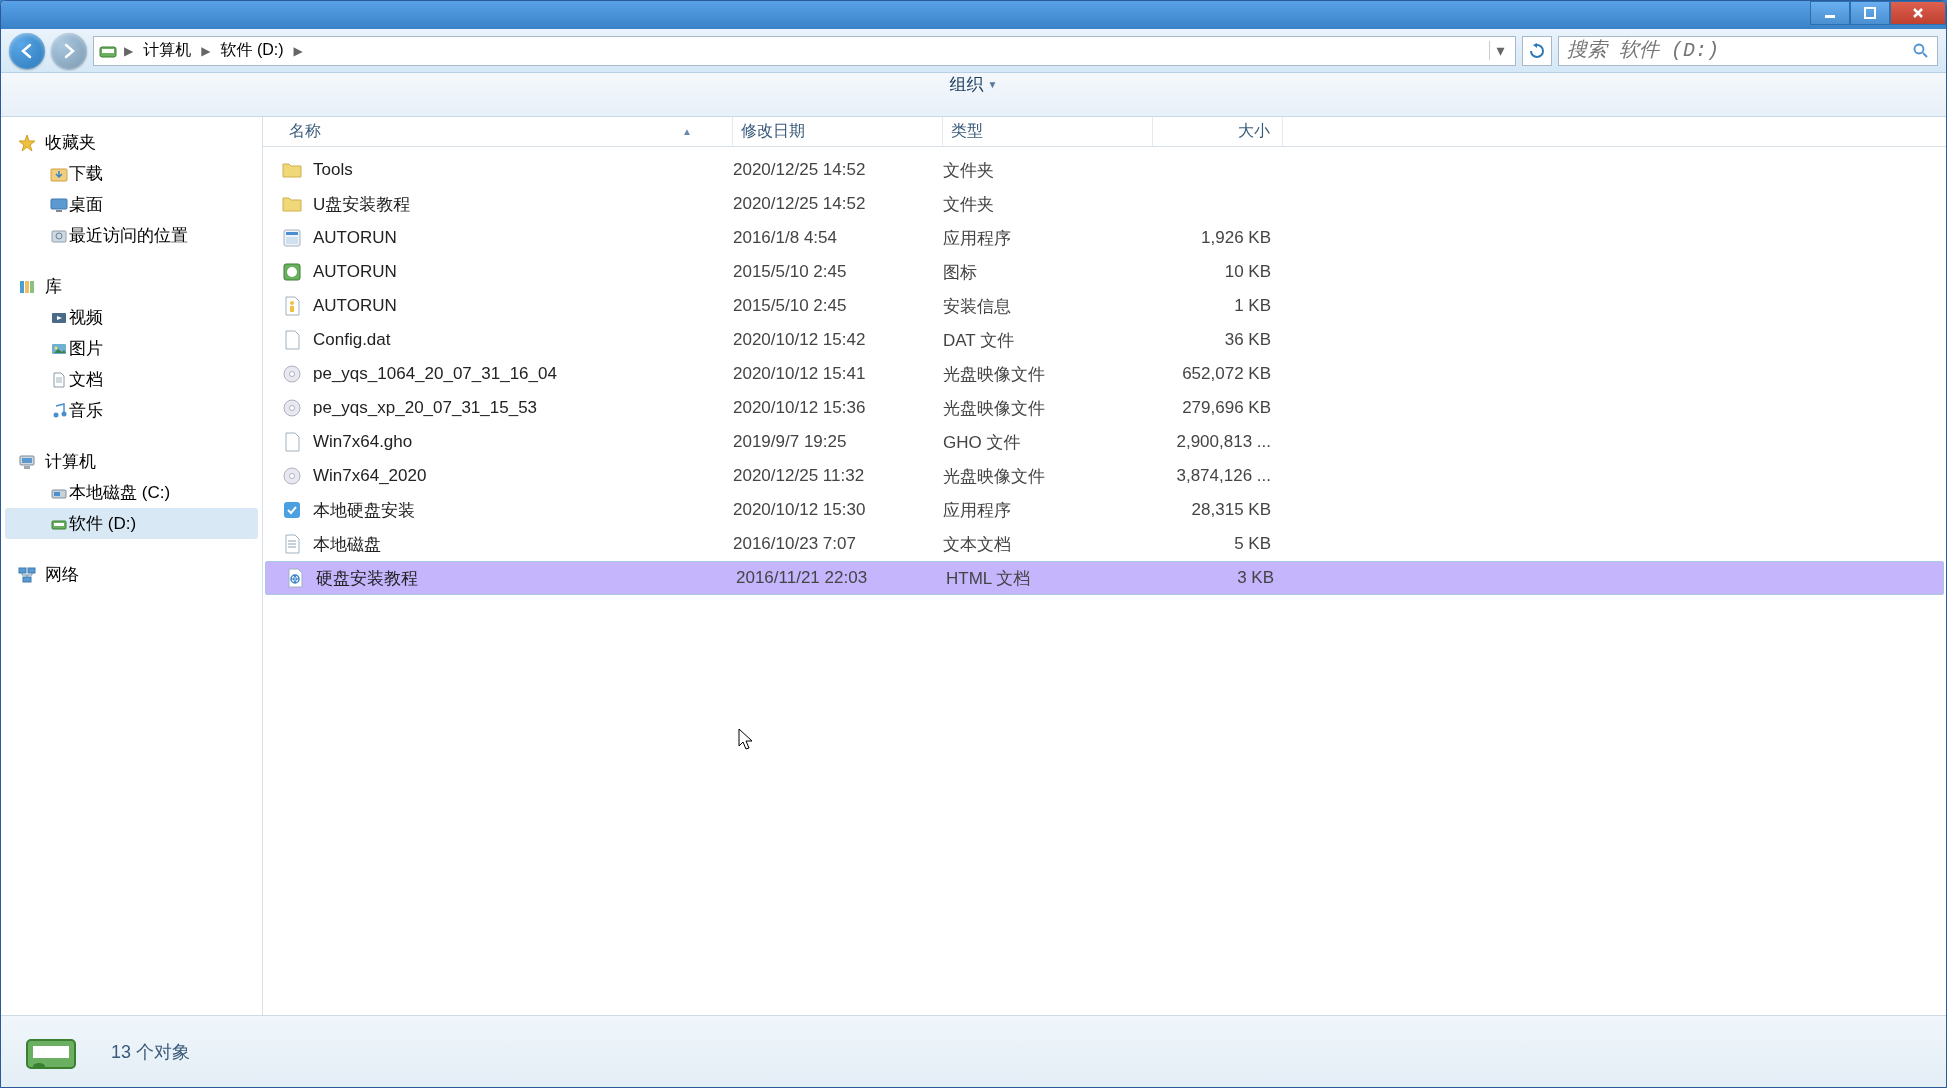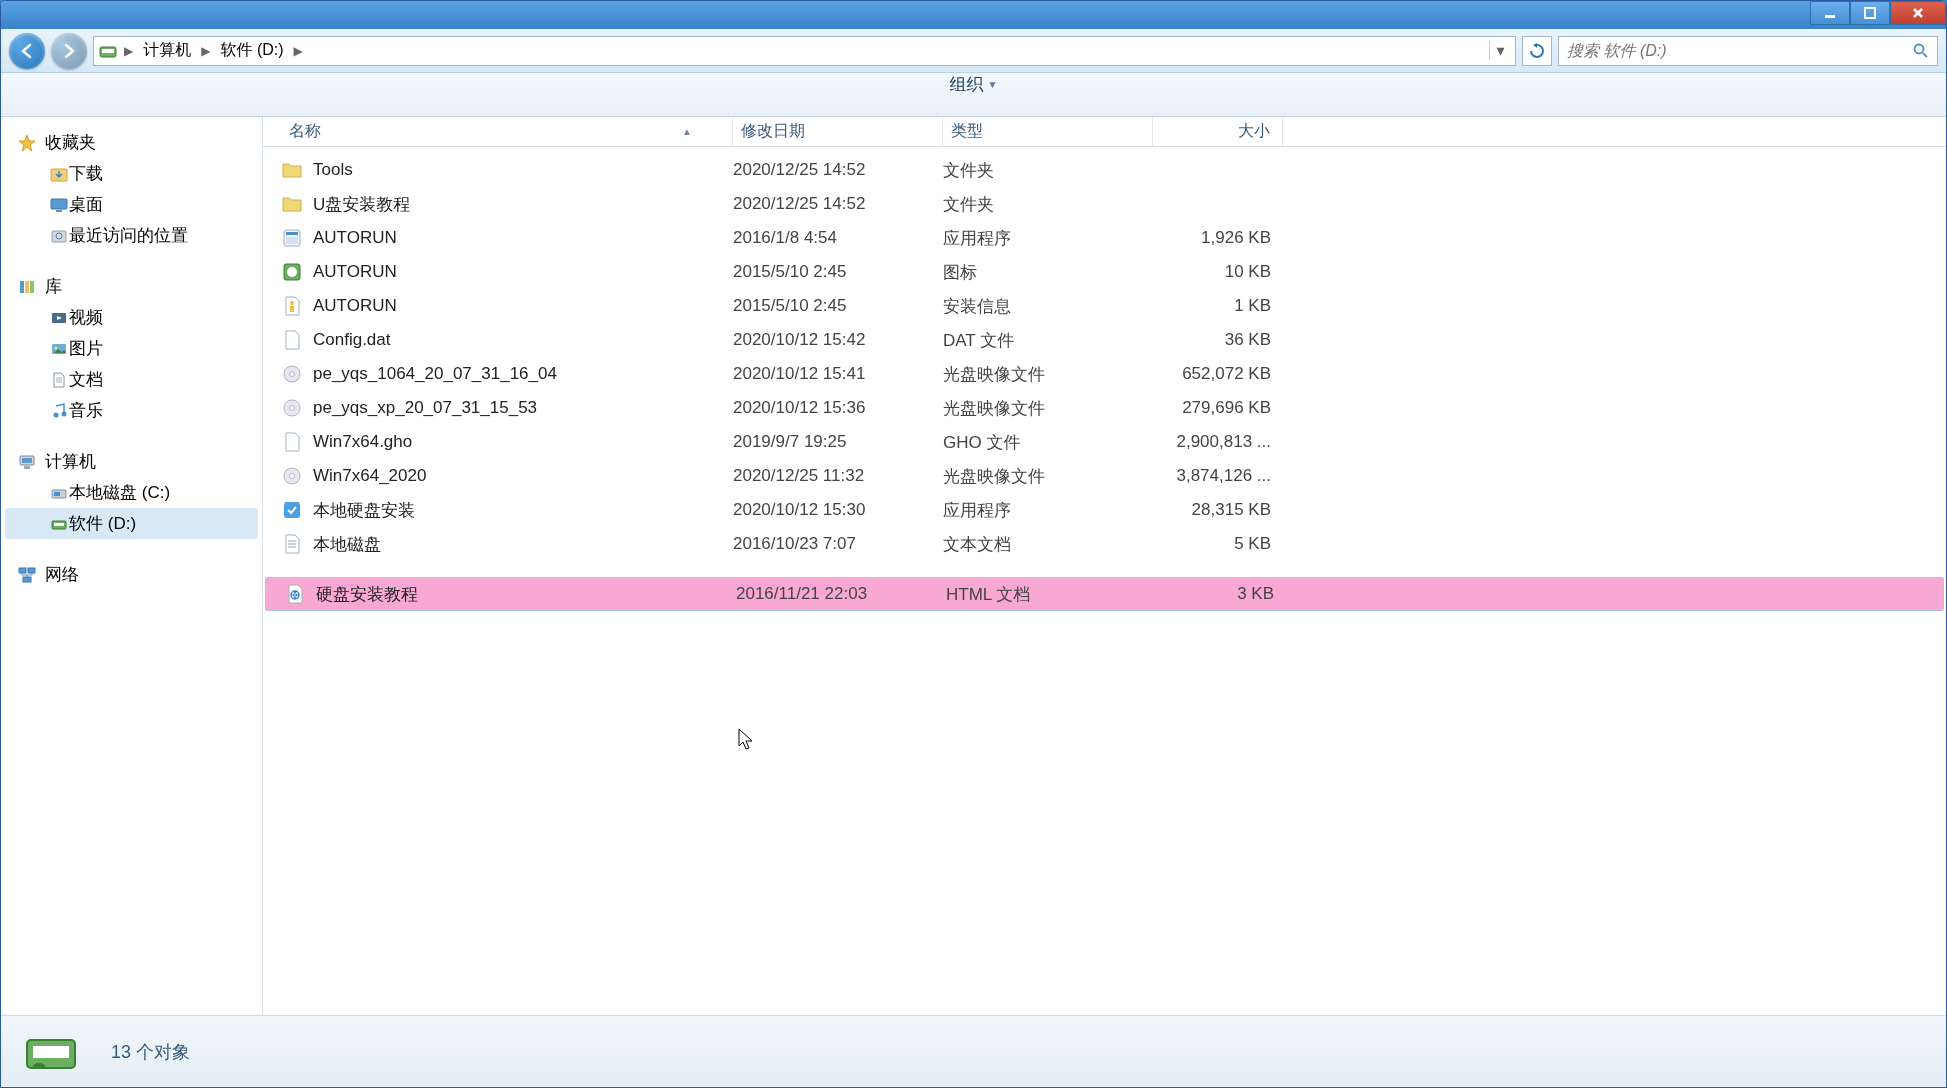--- a/index.html
+++ b/index.html
@@ -64,21 +64,21 @@
 .bc-item { cursor: pointer; padding: 2px 4px; }
 .bc-drop { margin-left: auto; width: 22px; text-align: center; border-left: 1px solid #ccc; cursor: pointer; color: #666; }
 .refresh { width: 30px; height: 30px; border: 1px solid #a8b8c8; background: #fff; display:flex; align-items:center; justify-content:center; color: #2a78b8; cursor:pointer; font-size:16px;}
 .searchbox {
   width: 380px; height: 30px;
   background: #fff;
   border: 1px solid #a8b8c8;
   display: flex; align-items: center;
   padding: 0 8px;
 }
-.searchbox input { flex:1; border:none; outline:none; font-size:16px; color:#8b5cf6; font-style:italic; }
+.searchbox input { flex:1; border:none; outline:none; font-size:20px; color:#8b5cf6; font-style:italic;font-family:Liberation Mono, monospace; }
 .searchbox .sicon { color:#4a90d0; font-size:16px; }
 
 .toolbar {
   height: 44px;
   background: linear-gradient(to bottom, #f4f8fc, #e8f0f8);
   border-bottom: 1px solid #c8d8e4;
   display: flex; align-items: center;
   padding: 0 14px;
   gap: 28px;
   font-size: 17px;
@@ -123,21 +123,21 @@
 
 .filelist { padding: 6px 0; }
 .row {
   height: 34px;
   display: flex; align-items: center;
   padding-left: 18px;
   font-size: 17px;
   color: #222;
   cursor: pointer;
 }
-.row.last { border: 1px solid #a8c8e4; background: #f9a8d4; margin: 16px 2px 0 2px; border-radius: 2px; }
+.row.last { border: 1px solid #a8c8e4; background: #c4b5fd; margin: 0 2px 0 2px; border-radius: 2px; }
 .cell.name { width: 452px; display:flex; align-items:center; gap: 10px; }
 .cell.date { width: 210px; color: #444; }
 .cell.type { width: 210px; color: #444; }
 .cell.size { width: 130px; text-align: right; padding-right: 12px; color: #444; }
 .ficon { width: 22px; height: 22px; display:inline-flex; align-items:center; justify-content:center; font-size: 16px; }
 
 .statusbar {
   height: 72px;
   border-top: 1px solid #d0dae4;
   background: linear-gradient(to bottom, #f0f6fb, #e4eef6);

